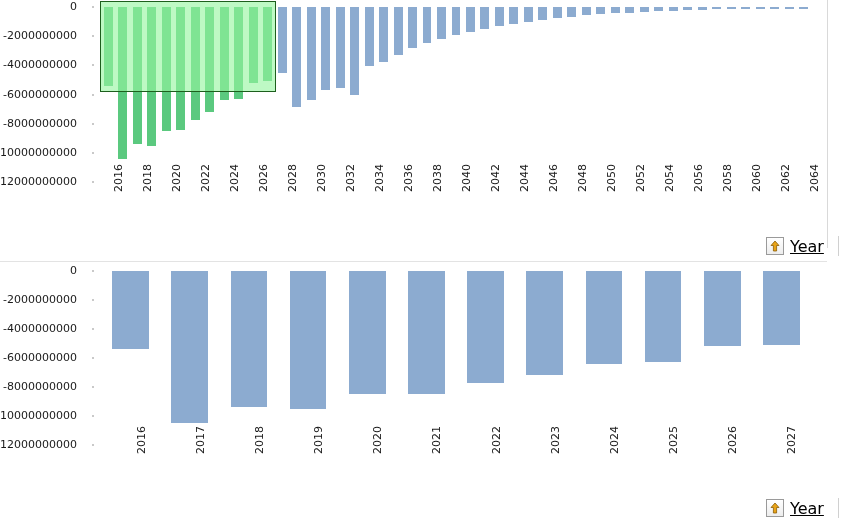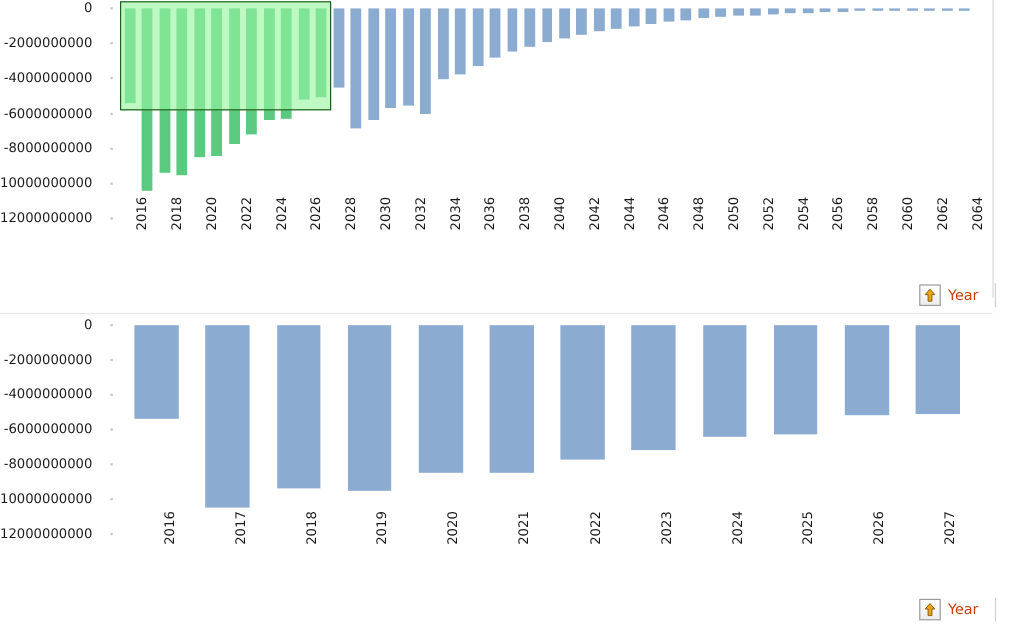--- a/index.html
+++ b/index.html
@@ -34,21 +34,21 @@
 
   
   .xticks{position:absolute;left:0;width:710px;}
   .xtick{position:absolute;font-size:11px;color:#1a1a1a;white-space:nowrap;
          transform-origin:left top;transform:rotate(-90deg);line-height:11px;}
 
   
   .axis-name{position:absolute;display:flex;align-items:center;gap:6px;}
   .axis-name .btn{width:18px;height:18px;border:1px solid #9a9a9a;background:linear-gradient(#ffffff,#ededed);
                   box-sizing:border-box;display:flex;align-items:center;justify-content:center;}
-  .axis-name .lbl{font-size:12px;color:#c2410c;}
+  .axis-name .lbl{font-size:16px;color:#000000;text-decoration:underline;}
   .axis-name .sep{width:1px;height:20px;background:#d0d0d0;margin-left:8px;}
 </style>
 </head>
 <body>
 
 <div class="app">
 
   <div class="panel panel-top">
 
     <div class="axis-labels" id="yticks-top">

